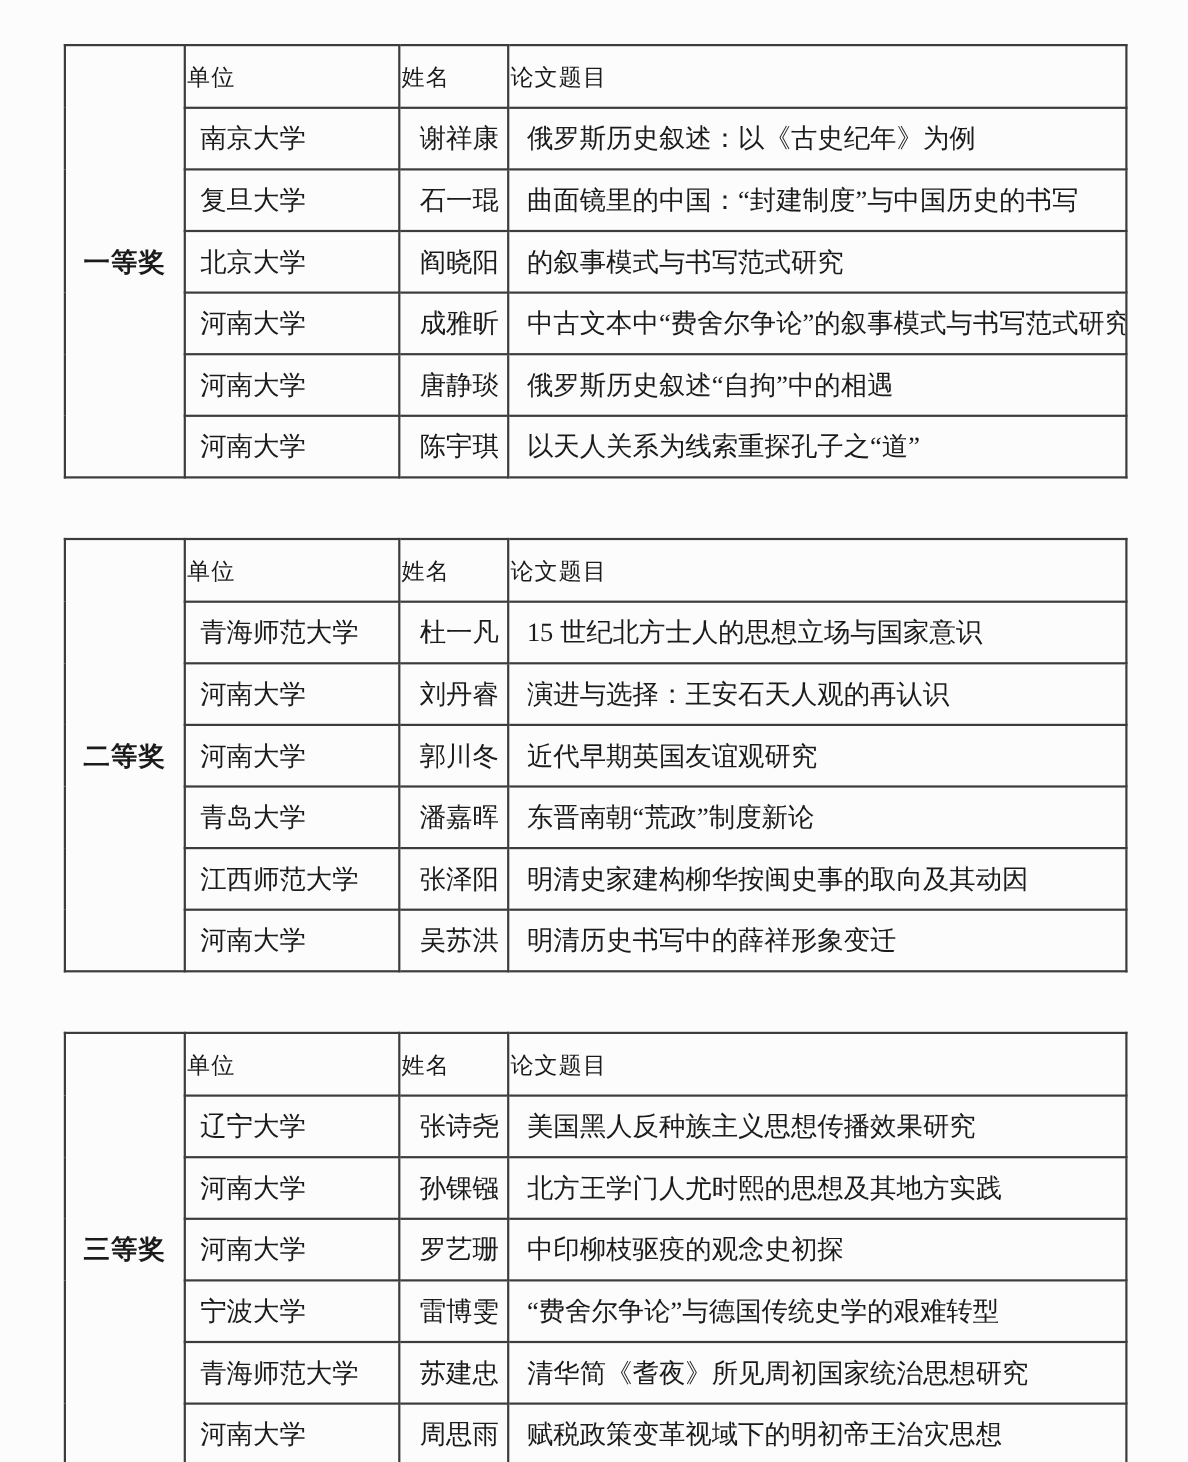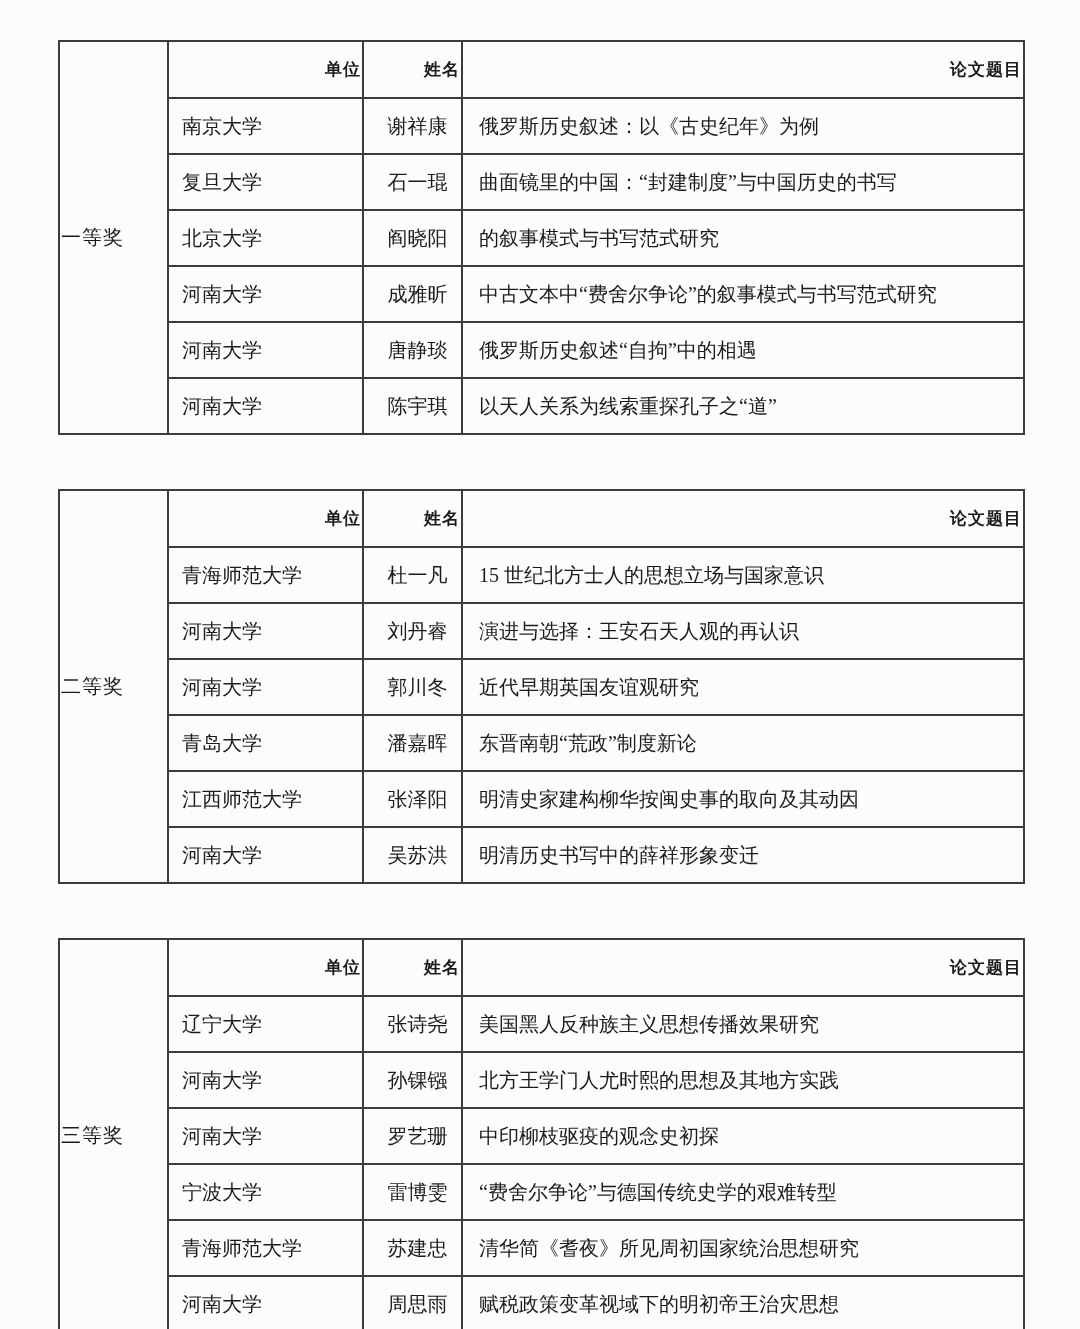--- a/index.html
+++ b/index.html
@@ -33,31 +33,32 @@
     vertical-align:middle;
     overflow:hidden;
     white-space:nowrap;
   }
   .col-award{width:109px;}
   .col-unit{width:195px;}
   .col-name{width:99px;}
   .col-title{width:562px;}
   .header-row th{
     height:53px;
+    font-weight:normal;
+    font-size:21px;
+    text-align:left;
+    letter-spacing:1px;
+  }
+  .award-cell{
+    text-align:center;
     font-weight:bold;
-    font-size:17px;
-    text-align:right;
+    font-size:24px;
     letter-spacing:1px;
   }
-  .award-cell{
-    font-weight:normal;
-    font-size:20px;
-    letter-spacing:1px;
-  }
-  td.cell{height:52px;font-size:20px;text-align:left;}
+  td.cell{height:52px;font-size:24px;text-align:left;}
   td.cell-unit{padding-left:13px;}
   td.cell-name{padding-left:11px;text-align:center;}
   td.cell-title{padding-left:16px;}
 </style>
 </head>
 <body>
 
 <div class="page">
   <div id="tables-container">
   <div class="award-block">

